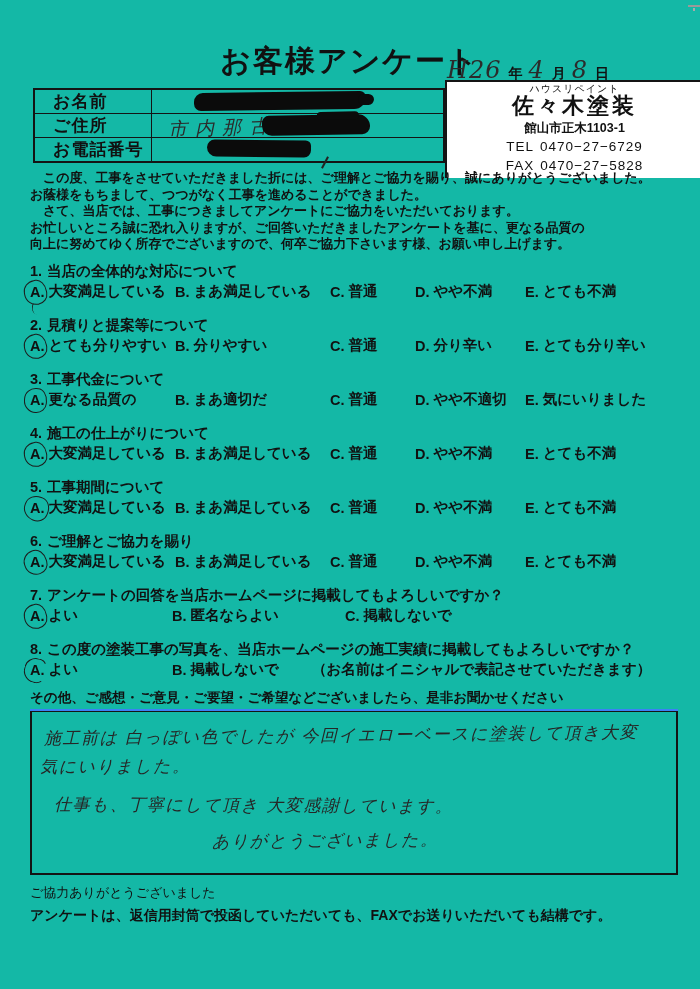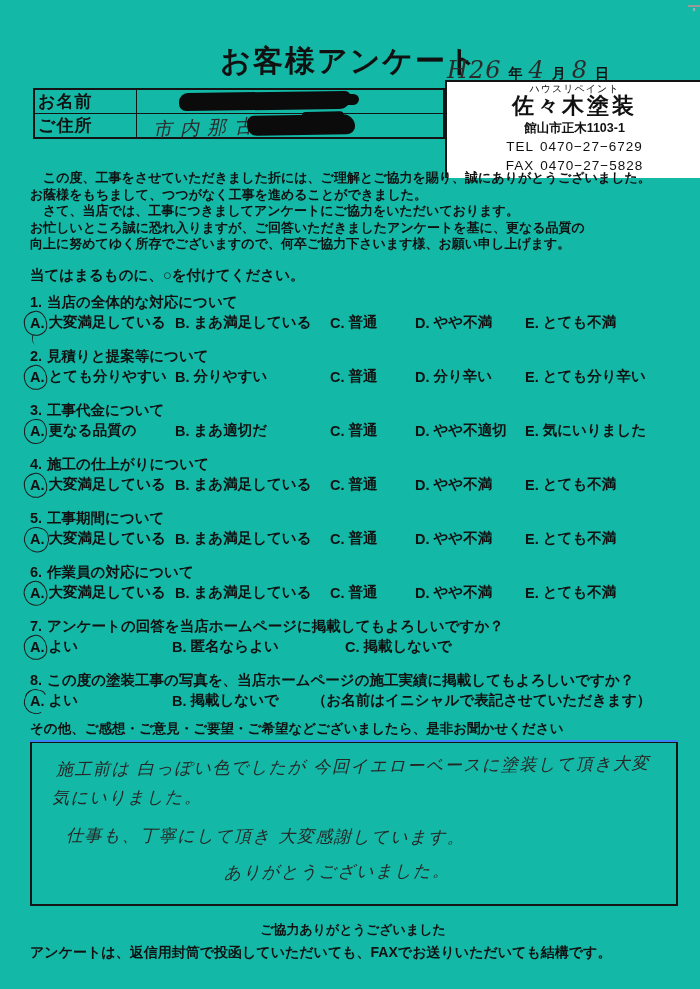--- a/index.html
+++ b/index.html
@@ -29,21 +29,21 @@
   .company-name{font-size:22px;font-weight:bold;letter-spacing:3px;line-height:24px;}
   .company-address{font-size:12.5px;font-weight:600;margin-top:3px;line-height:14px;}
   .company-tel,.company-fax{font-size:13.5px;margin-top:5px;line-height:14px;letter-spacing:1px;}
   .company-tel span,.company-fax span{margin:0 3px;}
 
   
   .customer-table{position:absolute;left:33px;top:88px;width:412px;border-collapse:collapse;
     border:2px solid #141414;table-layout:fixed;}
   .customer-table td{border:1.5px solid #141414;height:23px;padding:0;}
   .customer-table td.lbl{width:98px;font-size:17px;font-weight:bold;letter-spacing:1px;
-    padding-left:3px;white-space:nowrap;overflow:hidden;}
+    padding-left:18px;white-space:nowrap;overflow:hidden;}
   .customer-table td.val{position:relative;}
   .redact{position:absolute;background:#0b0b0b;}
   .r-name{left:42px;top:2px;width:172px;height:18px;border-radius:9px 6px 12px 7px;transform:rotate(-.7deg);}
   .r-name:after{content:"";position:absolute;right:-8px;top:3px;width:16px;height:11px;background:#0b0b0b;border-radius:6px;}
   .r-addr{left:110px;top:1px;width:108px;height:20px;border-radius:7px 12px 8px 10px;transform:rotate(-1deg);}
   .r-addr:after{content:"";position:absolute;left:55px;top:-3px;width:42px;height:8px;background:#0b0b0b;border-radius:4px;}
   .r-tel{left:55px;top:2px;width:104px;height:17px;border-radius:10px 7px 9px 12px;transform:rotate(.6deg);}
   .addr-hw{position:absolute;left:16px;top:1px;font-size:19px;letter-spacing:8px;transform:rotate(-2deg);white-space:nowrap;}
   .stray{position:absolute;left:172px;top:18px;width:2px;height:13px;background:#222;transform:rotate(28deg);}
 
@@ -66,29 +66,29 @@
     border:1.7px solid #1c1c1c;border-radius:55% 45% 50% 58%/48% 56% 44% 52%;transform:rotate(-10deg);}
   .question:nth-of-type(1) .circled:after{content:"";position:absolute;left:1px;top:20px;width:7px;height:10px;
     border-left:1.6px solid #1c1c1c;border-radius:0 0 0 90%;transform:rotate(18deg);}
   .question:nth-of-type(3) .circled:before{transform:rotate(4deg);}
   .question:nth-of-type(5) .circled:before{transform:rotate(22deg);width:23px;}
   .question:nth-of-type(6) .circled:before{transform:rotate(-18deg);}
   .question:nth-of-type(8) .circled:before{transform:rotate(14deg);border-right-color:transparent;}
 
   .comments-header{margin-top:8px;font-size:13.5px;font-weight:bold;line-height:16px;
     padding-bottom:3px;border-bottom:2px solid #3b82f6;white-space:nowrap;}
-  .comment-box{border:2px solid #141414;border-top-width:1.5px;height:161px;position:relative;padding-left:12px;}
+  .comment-box{border:2px solid #141414;border-top-width:1.5px;height:161px;position:relative;}
   .hw-line{display:inline-block;font-family:"DejaVu Serif","Liberation Serif",serif;font-style:italic;
     color:#262626;font-size:17px;letter-spacing:1.5px;white-space:nowrap;}
   .hw-1{margin:12px 0 0 12px;transform:rotate(-.6deg);}
   .hw-2{display:block;margin:8px 0 0 8px;transform:rotate(-.4deg);width:160px;}
   .hw-3{display:block;margin:16px 0 0 22px;transform:rotate(.3deg);width:420px;}
   .hw-4{display:block;margin:12px 0 0 180px;transform:rotate(-.5deg);width:260px;}
 
-  .thanks{margin-top:16px;text-align:center;font-size:13px;font-weight:700;line-height:16px;padding-right:2px;}
+  .thanks{margin-top:10px;text-align:left;font-size:13px;font-weight:400;line-height:16px;padding-right:2px;}
   .footer-note{margin-top:5px;font-size:14px;font-weight:bold;line-height:18px;}
 </style>
 </head>
 <body>
 
 <div class="page">
 
   <div class="speck"></div>
 
   <h1 class="title">お客様アンケート</h1>
@@ -118,34 +118,40 @@
         <div class="redact r-name"></div>
       </td>
     </tr>
     <tr>
       <td class="lbl">ご住所</td>
       <td class="val">
         <span class="hw addr-hw">市内那古</span>
         <div class="redact r-addr"></div>
       </td>
     </tr>
+    <tr>
+      <td class="lbl">お電話番号</td>
+      <td class="val">
+        <div class="redact r-tel"></div>
+        <div class="stray"></div>
+      </td>
+    </tr>
   </tbody>
     </table>
 
   <div class="flow">
 
     <div class="intro">
       <div>　この度、工事をさせていただきました折には、ご理解とご協力を賜り、誠にありがとうございました。</div>
       <div>お蔭様をもちまして、つつがなく工事を進めることができました。</div>
       <div>　さて、当店では、工事につきましてアンケートにご協力をいただいております。</div>
       <div>お忙しいところ誠に恐れ入りますが、ご回答いただきましたアンケートを基に、更なる品質の</div>
       <div>向上に努めてゆく所存でございますので、何卒ご協力下さいます様、お願い申し上げます。</div>
     </div>
 
-    <div class="instruction">当てはまるものに、○を付けてください。</div>
 
     <div id="questions">
         <div class="question">
           <div class="q-label"><span class="q-num">1.</span><span>当店の全体的な対応について</span></div>
           <div class="q-options">
             <span class="opt w5-0">
               <span class="letter circled">A.</span>
               <span>大変満足している</span>
             </span>
             <span class="opt w5-1">
@@ -260,21 +266,21 @@
               <span class="letter">D.</span>
               <span>やや不満</span>
             </span>
             <span class="opt w5-4">
               <span class="letter">E.</span>
               <span>とても不満</span>
             </span>
           </div>
         </div>
         <div class="question">
-          <div class="q-label"><span class="q-num">6.</span><span>作業員の対応について</span></div>
+          <div class="q-label"><span class="q-num">6.</span><span>ご理解とご協力を賜り</span></div>
           <div class="q-options">
             <span class="opt w5-0">
               <span class="letter circled">A.</span>
               <span>大変満足している</span>
             </span>
             <span class="opt w5-1">
               <span class="letter">B.</span>
               <span>まあ満足している</span>
             </span>
             <span class="opt w5-2">

